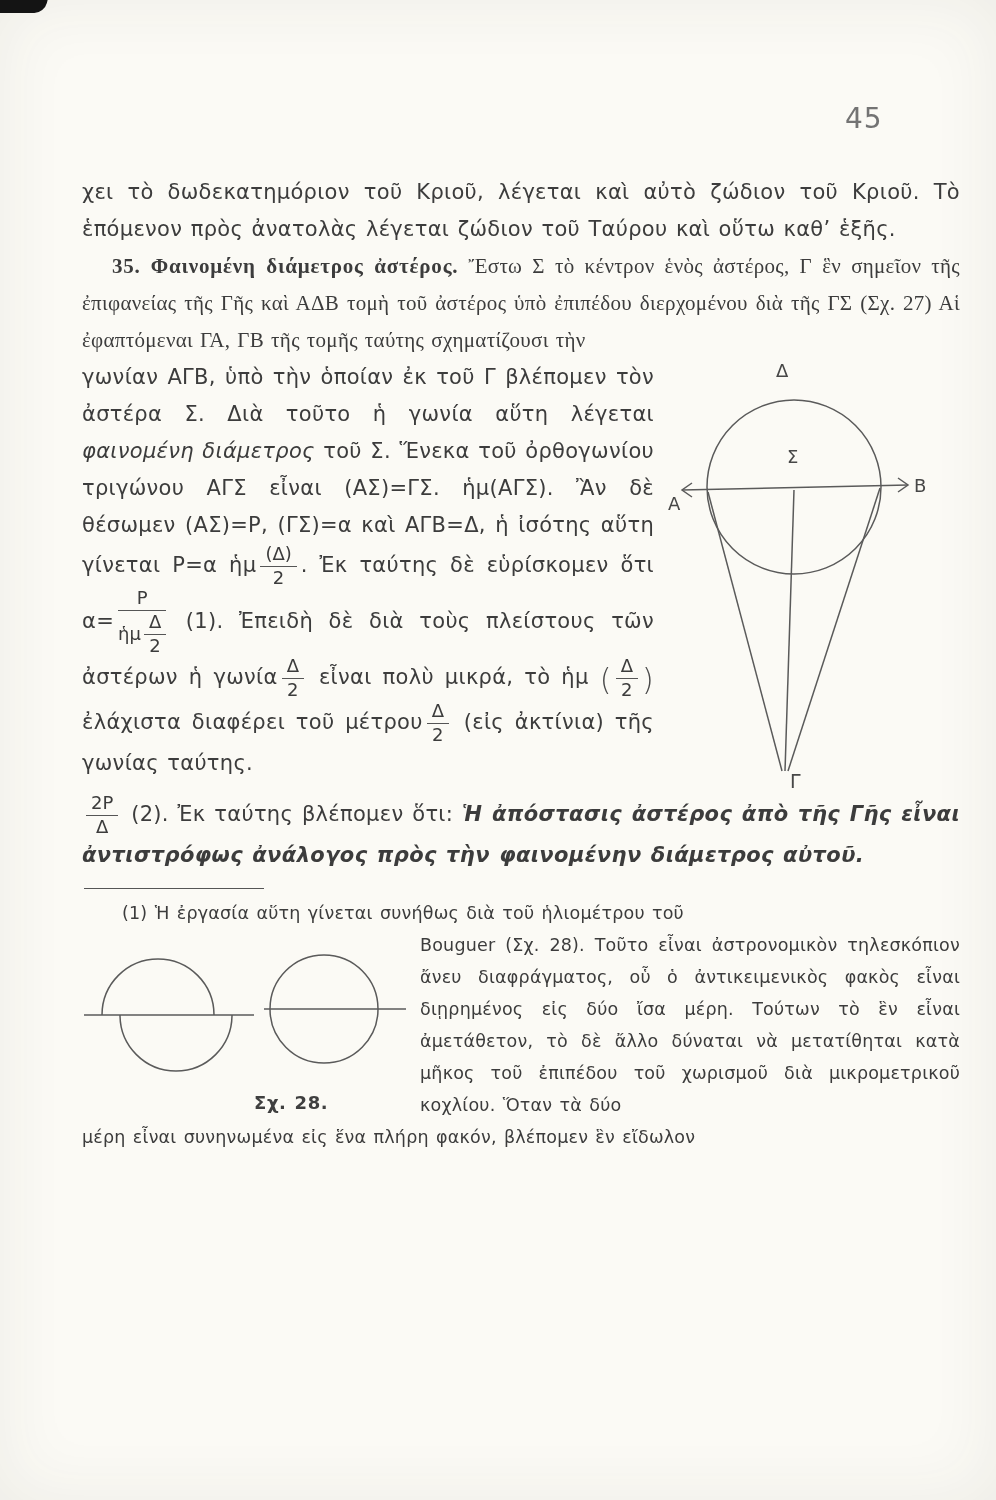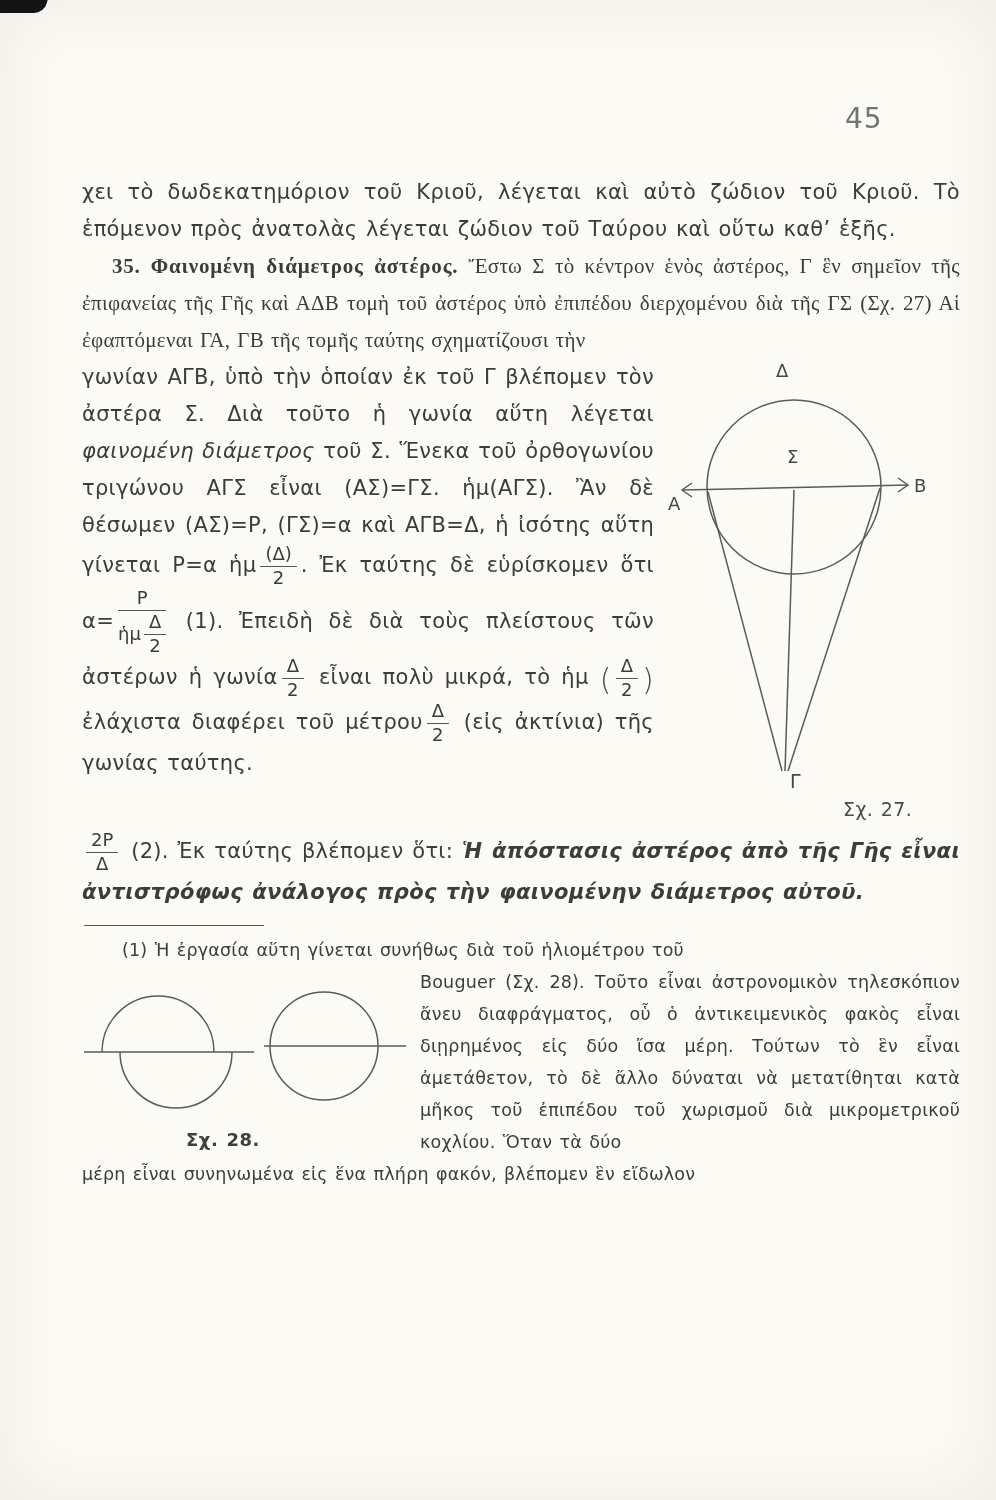--- a/index.html
+++ b/index.html
@@ -66,21 +66,21 @@
 
   .after-fig { clear: both; }
 
   
   .fn-rule { width: 180px; border-top: 1.7px solid #555; margin: 14px 0 8px 2px; }
   .footnote { font-size: 17.5px; line-height: 32px; letter-spacing: 0.2px; }
   .fn-lead { margin: 0; text-indent: 40px; text-align: justify; }
   .fn-wrap::after { content: ""; display: block; clear: both; }
   figure.fig28 { float: left; width: 326px; margin: 8px 12px 0 0; }
   figure.fig28 svg { display: block; }
-  .fig28cap { text-align: center; width: 210px; margin-left: 36px; margin-top: 2px; font-size: 18px; color: #3f3f3f; font-weight: bold; letter-spacing: 0.5px; }
+  .fig28cap { text-align: right; width: 210px; margin-left: 36px; margin-top: 2px; font-size: 18px; color: #3f3f3f; font-weight: bold; letter-spacing: 0.5px; }
   .fn-body { margin: 0; text-align: justify; }
   .fn-tail { margin: 0; clear: both; text-align: justify; }
 
   svg text { font-family: "DejaVu Sans", sans-serif; fill: #474747; }
 </style>
 </head>
 <body>
 
 <div class="page">
 
@@ -106,21 +106,20 @@
             <line x1="40" y1="133" x2="114" y2="412"></line>
             <line x1="212" y1="129" x2="120" y2="412"></line>
             <line x1="126" y1="131" x2="117" y2="412"></line>
           </g>
           <text x="108" y="18" font-size="18">Δ</text>
           <text x="119" y="104" font-size="18">Σ</text>
           <text x="0" y="151" font-size="18">Α</text>
           <text x="246" y="133" font-size="18">Β</text>
           <text x="122" y="429" font-size="19">Γ</text>
         </svg>
-        <figcaption class="fig27cap">Σχ. 27.</figcaption>
       </figure>
 
       <p class="para"><span>γωνίαν ΑΓΒ, ὑπὸ τὴν ὁποίαν ἐκ τοῦ Γ βλέπομεν τὸν ἀστέρα Σ. Διὰ τοῦτο ἡ γωνία αὕτη λέγεται </span><em class="term">φαινομένη διάμετρος</em><span> τοῦ Σ. Ἕνεκα τοῦ ὀρθογωνίου τριγώνου ΑΓΣ εἶναι (ΑΣ)=ΓΣ. ἡμ(ΑΓΣ). Ἂν δὲ θέσωμεν (ΑΣ)=Ρ, (ΓΣ)=α καὶ ΑΓΒ=Δ, ἡ ἰσότης αὕτη γίνεται Ρ=α ἡμ</span><span class="frac"><span class="num">(Δ)</span><span class="den">2</span></span><span>. Ἐκ ταύτης δὲ εὑρίσκομεν ὅτι α=</span><span class="frac"><span class="num">Ρ</span><span class="den"><span class="den-prefix">ἡμ</span><span class="frac"><span class="num">Δ</span><span class="den">2</span></span></span></span><span> (1). Ἐπειδὴ δὲ διὰ τοὺς πλείστους τῶν ἀστέρων ἡ γωνία</span><span class="frac"><span class="num">Δ</span><span class="den">2</span></span><span> εἶναι πολὺ μικρά, τὸ ἡμ </span><span><span class="paren">(</span><span class="frac"><span class="num">Δ</span><span class="den">2</span></span><span class="paren">)</span></span><span> ἐλάχιστα διαφέρει τοῦ μέτρου</span><span class="frac"><span class="num">Δ</span><span class="den">2</span></span><span> (εἰς ἀκτίνια) τῆς γωνίας ταύτης.</span></p>
 
     </div>
 
     <p class="para after-fig"><span class="frac"><span class="num">2Ρ</span><span class="den">Δ</span></span><span> (2). Ἐκ ταύτης βλέπομεν ὅτι: </span><em class="statement">Ἡ ἀπόστασις ἀστέρος ἀπὸ τῆς Γῆς εἶναι ἀντιστρόφως ἀνάλογος πρὸς τὴν φαινομένην διάμετρος αὐτοῦ.</em></p>
 
 
     <div class="fn-rule"></div>

